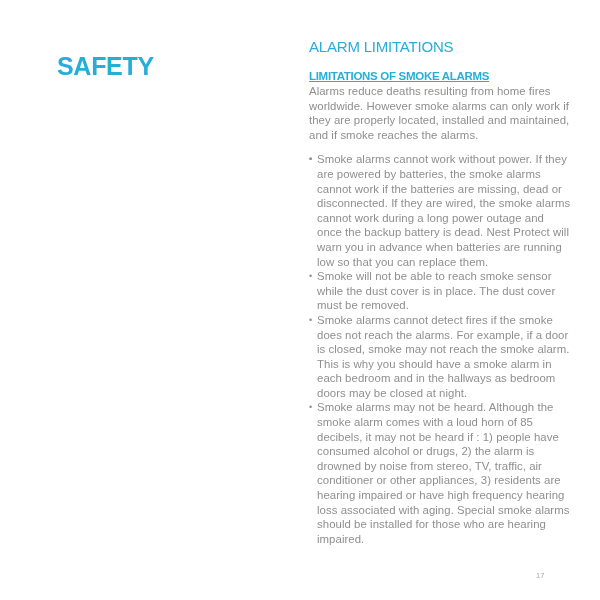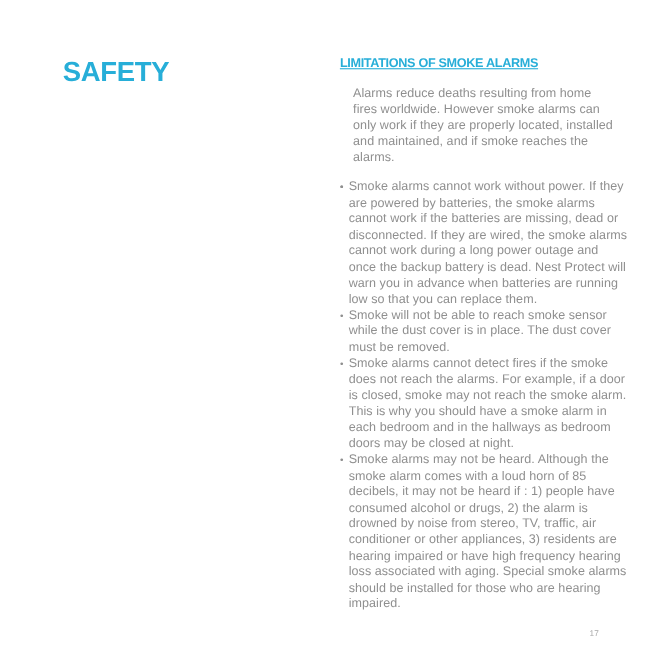--- a/index.html
+++ b/index.html
@@ -39,21 +39,21 @@
     }
     .sub-heading {
       margin: 12px 0 0 0;
       font-size: 11.5px;
       font-weight: bold;
       line-height: 16px;
       letter-spacing: -0.3px;
       text-decoration: underline;
     }
     .intro {
-      margin: 12px;
+      margin: 0;
       font-size: 11.4px;
       line-height: 14.6px;
       letter-spacing: 0.05px;
     }
     .bullets {
       list-style: none;
       margin: 10px 0 0 0;
       padding: 0;
     }
     .bullets li {
@@ -75,20 +75,21 @@
       top: 571px;
       font-size: 7.5px;
     }
   </style>
 </head>
 <body>
 
 <h1 class="section-title" style="color: rgb(39, 174, 216);">SAFETY</h1>
 
 <div class="content">
+  <h2 class="page-heading" style="color: rgb(39, 174, 216);">ALARM LIMITATIONS</h2>
   <h3 class="sub-heading" style="color: rgb(39, 174, 216);">LIMITATIONS OF SMOKE ALARMS</h3>
   <p class="intro" style="color: rgb(143, 143, 143);">Alarms reduce deaths resulting from home fires worldwide. However smoke alarms can only work if they are properly located, installed and maintained, and if smoke reaches the alarms.</p>
   <ul class="bullets">
     <li style="color: rgb(143, 143, 143);"><span class="bullet-mark">•</span></li>
     <li style="color: rgb(143, 143, 143);"><span class="bullet-mark">•</span><span>Smoke alarms cannot work without power. If they are powered by batteries, the smoke alarms cannot work if the batteries are missing, dead or disconnected. If they are wired, the smoke alarms cannot work during a long power outage and once the backup battery is dead. Nest Protect will warn you in advance when batteries are running low so that you can replace them.</span></li>
     <li style="color: rgb(143, 143, 143);"><span class="bullet-mark">•</span><span>Smoke will not be able to reach smoke sensor while the dust cover is in place. The dust cover must be removed.</span></li>
     <li style="color: rgb(143, 143, 143);"><span class="bullet-mark">•</span><span>Smoke alarms cannot detect fires if the smoke does not reach the alarms. For example, if a door is closed, smoke may not reach the smoke alarm. This is why you should have a smoke alarm in each bedroom and in the hallways as bedroom doors may be closed at night.</span></li>
     <li style="color: rgb(143, 143, 143);"><span class="bullet-mark">•</span><span>Smoke alarms may not be heard. Although the smoke alarm comes with a loud horn of 85 decibels, it may not be heard if : 1) people have consumed alcohol or drugs, 2) the alarm is drowned by noise from stereo, TV, traffic, air conditioner or other appliances, 3) residents are hearing impaired or have high frequency hearing loss associated with aging. Special smoke alarms should be installed for those who are hearing impaired.</span></li>
   </ul>
 </div>

